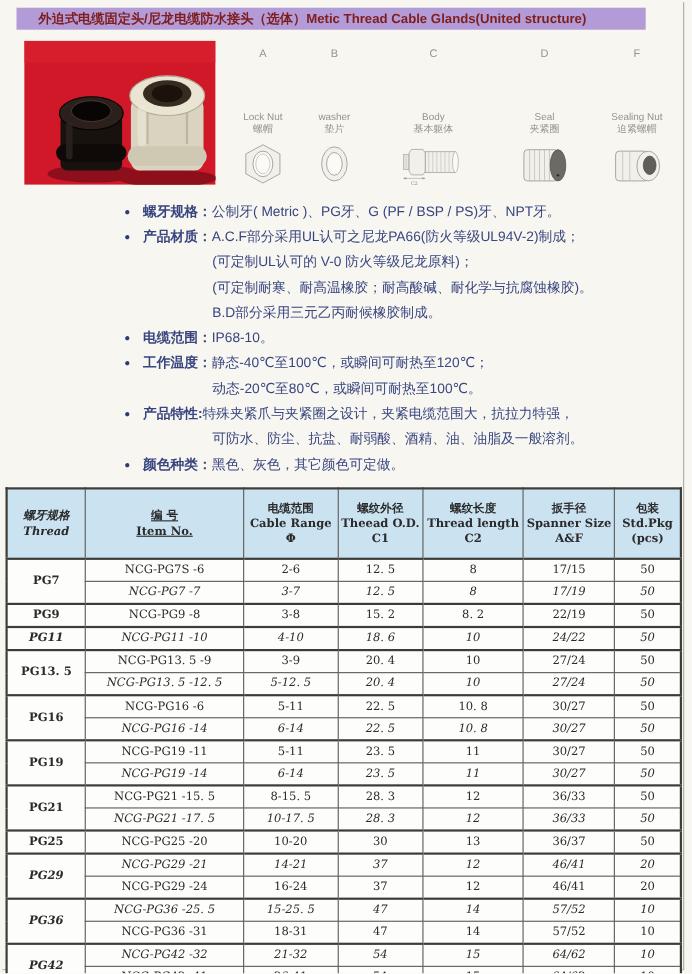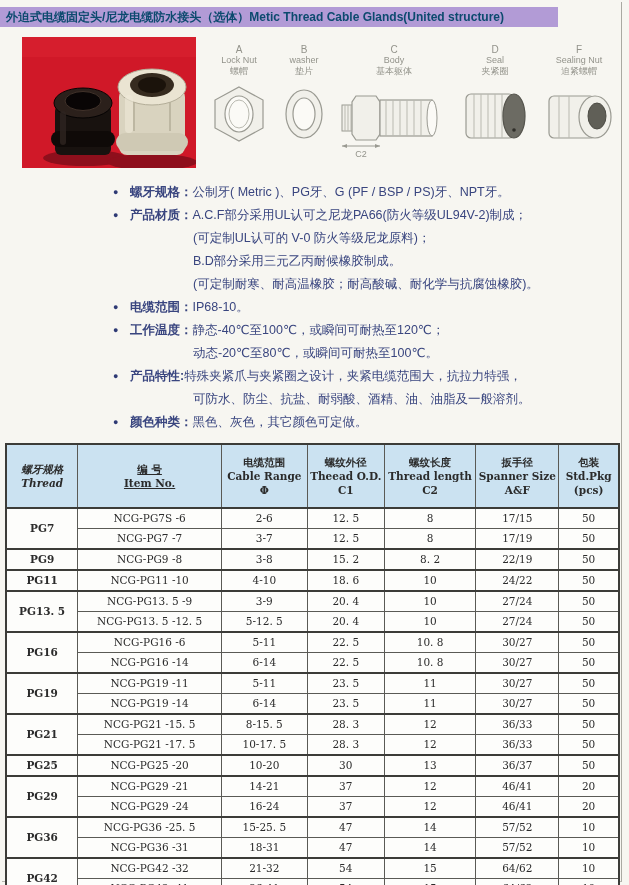--- a/index.html
+++ b/index.html
@@ -6,32 +6,32 @@
   .page{
     position:relative;width:629px;height:885px;margin:0;
     background:#f7f6f1;
     font-family:"Liberation Sans","DejaVu Sans",sans-serif;
     overflow:hidden;
   }
   .page-border{position:absolute;left:2px;top:2px;right:7px;bottom:3px;
     border-right:1px solid #aaa9a2;border-bottom:1px solid #b8b7b0;pointer-events:none;}
   
   .title-bar{
-    position:absolute;left:0;top:7px;width:552px;height:20px;
-    background:#b29bd6;color:#0c4a6e;
+    position:absolute;left:15px;top:7px;width:552px;height:20px;
+    background:#b29bd6;color:#7f1d1d;
     font-size:12px;font-weight:bold;line-height:20px;
-    padding-left:6px;white-space:nowrap;overflow:hidden;
+    padding-left:20px;white-space:nowrap;overflow:hidden;
   }
   
   .photo{position:absolute;left:22px;top:37px;width:174px;height:131px;display:block;}
   
   .diagram{position:absolute;left:204px;top:44px;width:418px;height:125px;display:flex;}
   .part{display:flex;flex-direction:column;align-items:center;color:#93938b;}
   .part .ltr{font-size:10px;line-height:11px;}
-  .part .en{font-size:9px;line-height:11px;white-space:nowrap;}
+  .part .en{font-size:9px;line-height:11px;white-space:nowrap;margin-top:46px;}
   .part .cn{font-size:9px;line-height:11px;white-space:nowrap;}
   .part svg{margin-top:6px;display:block;}
   .p-a{width:70px}.p-b{width:60px}.p-c{width:120px}.p-d{width:82px}.p-f{width:86px}
   
   .specs{position:absolute;left:112px;top:181px;width:512px;
     color:#39457f;font-size:12.5px;line-height:23px;}
   .spec{position:relative;padding-left:18px;}
   .dot{position:absolute;left:1px;top:0;font-size:9px;color:#2e3a74;}
   .spec-label{font-weight:bold;}
   .cont{padding-left:63px;}
@@ -45,21 +45,21 @@
   table.spec-table th,table.spec-table td{
     border:1px solid #5a5a55;text-align:center;vertical-align:middle;
     padding:1px 2px;background:#fdfdfb;
   }
   table.spec-table{border:2px solid #3c3c38;}
   table.spec-table th{
     background:#cbe2f1;font-size:10.5px;line-height:14px;font-weight:bold;
     height:58px;padding:2px;
   }
   table.spec-table td{font-size:10.5px;height:17px;line-height:15px;}
-  td.stripe{background:#d9ebf6;}
+  td.stripe{background:#d9ebf6;font-style:italic;}
   td.thread-cell{font-weight:bold;}
   tr.gstart td{border-top:2px solid #3c3c38;}
 </style>
 </head>
 <body>
 
 <div class="page">
   <div class="page-border"></div>
 
   <div class="title-bar">外迫式电缆固定头/尼龙电缆防水接头（选体）Metic Thread Cable Glands(United structure)</div>
@@ -162,22 +162,22 @@
 
   <div class="specs">
       <div class="spec">
         <span class="dot">●</span>
         <div><span class="spec-label">螺牙规格：</span><span>公制牙( Metric )、PG牙、G (PF / BSP / PS)牙、NPT牙。</span></div>
       </div>
       <div class="spec">
         <span class="dot">●</span>
         <div><span class="spec-label">产品材质：</span><span>A.C.F部分采用UL认可之尼龙PA66(防火等级UL94V-2)制成；</span></div>
         <div class="cont">(可定制UL认可的 V-0 防火等级尼龙原料)；</div>
+        <div class="cont">(可定制耐寒、耐高温橡胶；耐高酸碱、耐化学与抗腐蚀橡胶)。</div>
         <div class="cont">B.D部分采用三元乙丙耐候橡胶制成。</div>
-        <div class="cont">(可定制耐寒、耐高温橡胶；耐高酸碱、耐化学与抗腐蚀橡胶)。</div>
       </div>
       <div class="spec">
         <span class="dot">●</span>
         <div><span class="spec-label">电缆范围：</span><span>IP68-10。</span></div>
       </div>
       <div class="spec">
         <span class="dot">●</span>
         <div><span class="spec-label">工作温度：</span><span>静态-40℃至100℃，或瞬间可耐热至120℃；</span></div>
         <div class="cont">动态-20℃至80℃，或瞬间可耐热至100℃。</div>
       </div>

